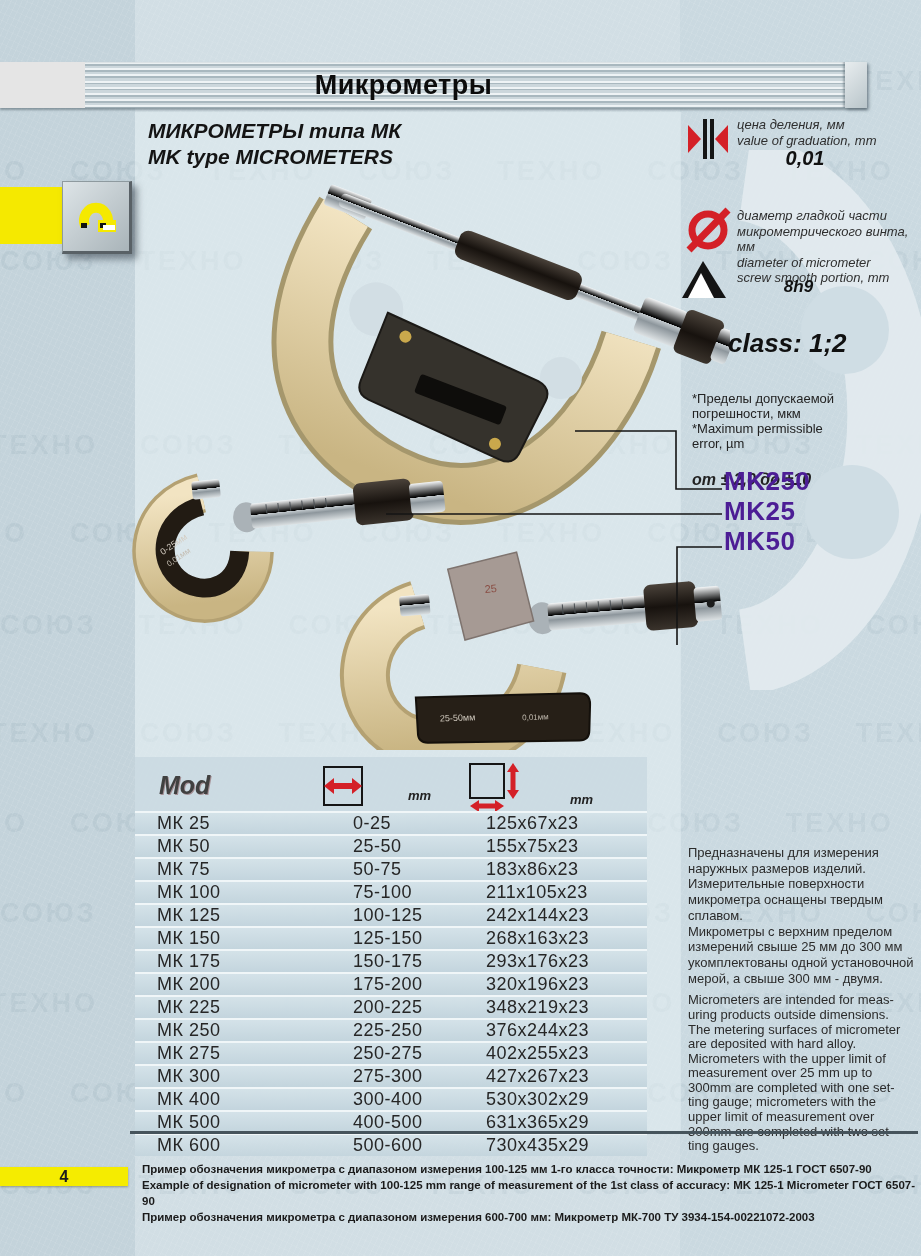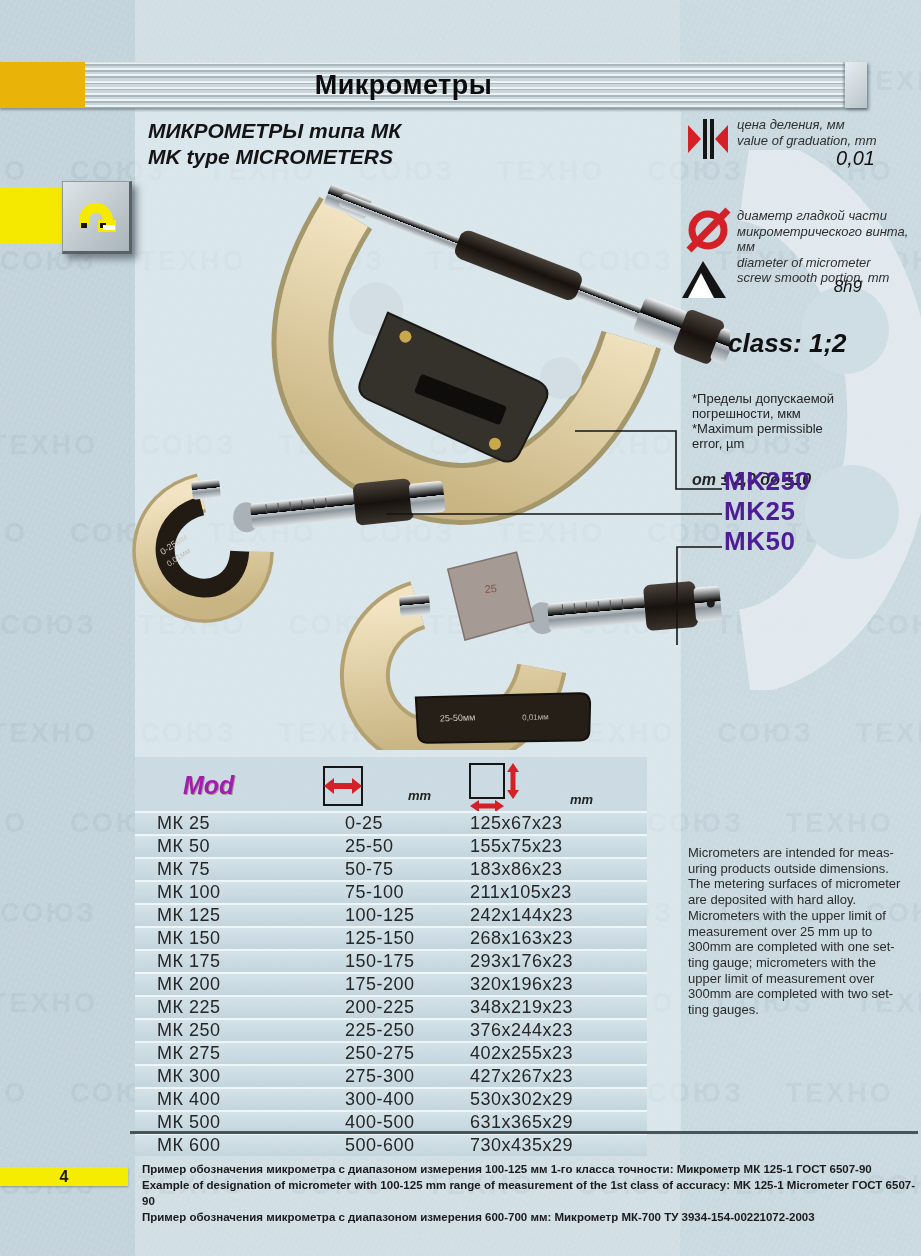--- a/index.html
+++ b/index.html
@@ -15,21 +15,21 @@
   }
   .wm-layer { position:absolute; inset:0; z-index:0; overflow:hidden; }
   .wm-row { position:absolute; white-space:nowrap; font-weight:bold; font-size:27px;
             letter-spacing:3px; color:rgba(110,140,158,.14); }
   .central-panel { position:absolute; left:135px; top:112px; width:546px; height:1021px;
             background:rgba(226,237,242,.5); z-index:1; }
   .swoosh { position:absolute; left:655px; top:150px; z-index:1; }
 
   
   .titlebar { position:absolute; left:0; top:62px; width:867px; height:46px; z-index:3;
-              background:#eab308; box-shadow:0 2px 2px rgba(70,85,95,.5); }
+              background:#e5e5e5; box-shadow:0 2px 2px rgba(70,85,95,.5); }
   .titlebar .stripes { position:absolute; left:85px; top:0; width:760px; height:46px;
       background:repeating-linear-gradient(to bottom,#eef3f5 0 2px,#a9b8bf 2px 3.5px,#ccd7dc 3.5px 6.2px);
       box-shadow:inset -2px 0 2px rgba(80,95,105,.4); }
   .titlebar .endcap { position:absolute; left:845px; top:0; width:22px; height:46px;
       background:linear-gradient(135deg,#e8edef,#b9c5ca); box-shadow:2px 2px 3px rgba(70,85,95,.5); }
   .titlebar .bartitle { position:absolute; left:0; right:60px; top:8px; text-align:center;
       font-size:27px; font-weight:bold; color:#0c0c0c; letter-spacing:.5px; }
 
   .page-title { position:absolute; left:148px; top:118px; z-index:3;
       font-size:21px; font-weight:bold; font-style:italic; color:#141414; line-height:26px; }
@@ -38,46 +38,46 @@
   .cat-band { position:absolute; left:0; top:187px; width:64px; height:57px; background:#f5e900; z-index:3; }
   .cat-square { position:absolute; left:62px; top:181px; width:70px; height:73px; z-index:3;
       background:linear-gradient(135deg,#dde4e7,#a9b4b9); border:1px solid #8e9a9f;
       border-right:3px solid #596166; border-bottom:3px solid #596166;
       box-shadow:5px 5px 7px rgba(40,50,60,.5); display:flex; align-items:center; justify-content:center; }
 
   
   .spec-icon { position:absolute; z-index:3; }
   .spec-label { position:absolute; z-index:3; font-size:13px; font-style:italic; color:#2e2e2e;
                 line-height:15.5px; white-space:pre-line; }
-  .spec-value { position:absolute; z-index:3; font-weight:normal; font-style:italic; color:#111;
-                text-align:right; }
+  .spec-value { position:absolute; z-index:3; font-weight:bold; font-style:italic; color:#111;
+                text-align:center; }
   .class-label { position:absolute; left:728px; top:328px; z-index:3;
       font-size:26px; font-weight:bold; font-style:italic; color:#101010; }
   .error-note { position:absolute; left:692px; top:376px; width:210px; z-index:3;
       font-size:13px; color:#222; line-height:15px; white-space:pre-line; }
   .error-range { margin-top:6px; font-size:16px; font-weight:bold; font-style:italic; white-space:normal; }
 
   .models { position:absolute; left:724px; top:466px; z-index:4; }
   .models div { font-size:26px; font-weight:bold; color:#4c1d95; line-height:30px; letter-spacing:.5px; }
 
   .photos { position:absolute; left:90px; top:175px; z-index:2; }
 
   
   .mk-table { position:absolute; left:135px; top:757px; width:512px; height:376px; z-index:3;
       background:rgba(197,214,223,.65); }
   .mk-thead { position:relative; height:54px; }
   .h-mod { position:absolute; left:24px; top:14px; font-size:25px; font-weight:bold; font-style:italic;
-      color:#a21caf; text-shadow:1px 1px 0 rgba(90,0,0,.35);margin-left:24px; }
+      color:#404040; text-shadow:1px 1px 0 rgba(90,0,0,.35); }
   .h-range { position:absolute; left:186px; top:8px; display:flex; align-items:flex-end; gap:6px; }
   .h-dim { position:absolute; left:332px; top:4px; display:flex; align-items:flex-end; gap:4px; }
   .unit { font-size:13px; font-style:italic; font-weight:bold; color:#222; padding-bottom:4px;margin-left:35px; }
   .mk-rows { display:flex; flex-direction:column; height:322px; }
   .mk-row { flex:1; display:flex; align-items:flex-end; padding-left:22px;
       border-top:2px solid #f0f6f8;
-      background:linear-gradient(to bottom, rgba(214,228,234,.8), rgba(193,211,220,.8)); }
+      background:linear-gradient(to bottom, rgba(214,228,234,.8), rgba(193,211,220,.8));gap:8px; }
   .mk-row span { font-size:18px; color:#262626; letter-spacing:.5px; }
   .c0 { flex:0 0 188px; } .c1 { flex:0 0 125px; } .c2 { flex:1; }
 
   
   .description { position:absolute; left:688px; top:845px; width:232px; z-index:3;
       font-size:13px; color:#2b2b2b; line-height:15.7px; }
   .description p { white-space:pre-line; }
   .description p + p { margin-top:7px; line-height:14.6px; }
 
   
@@ -385,20 +385,29 @@
 
         <div class="mk-row">
           <span class="c0">МК 600</span>
           <span class="c1">500-600</span>
           <span class="c2">730x435x29</span>
         </div>
       </div>
   </section>
 
   <aside class="description">
+    <p>Предназначены для измерения
+наружных размеров изделий.
+Измерительные поверхности
+микрометра оснащены твердым
+сплавом.
+Микрометры с верхним пределом
+измерений свыше 25 мм до 300 мм
+укомплектованы одной установочной
+мерой, а свыше 300 мм - двумя.</p>
     <p>Micrometers are intended for meas-
 uring products outside dimensions.
 The metering surfaces of micrometer
 are deposited with hard alloy.
 Micrometers with the upper limit of
 measurement over 25 mm up to
 300mm are completed with one set-
 ting gauge; micrometers with the
 upper limit of measurement over
 300mm are completed with two set-

